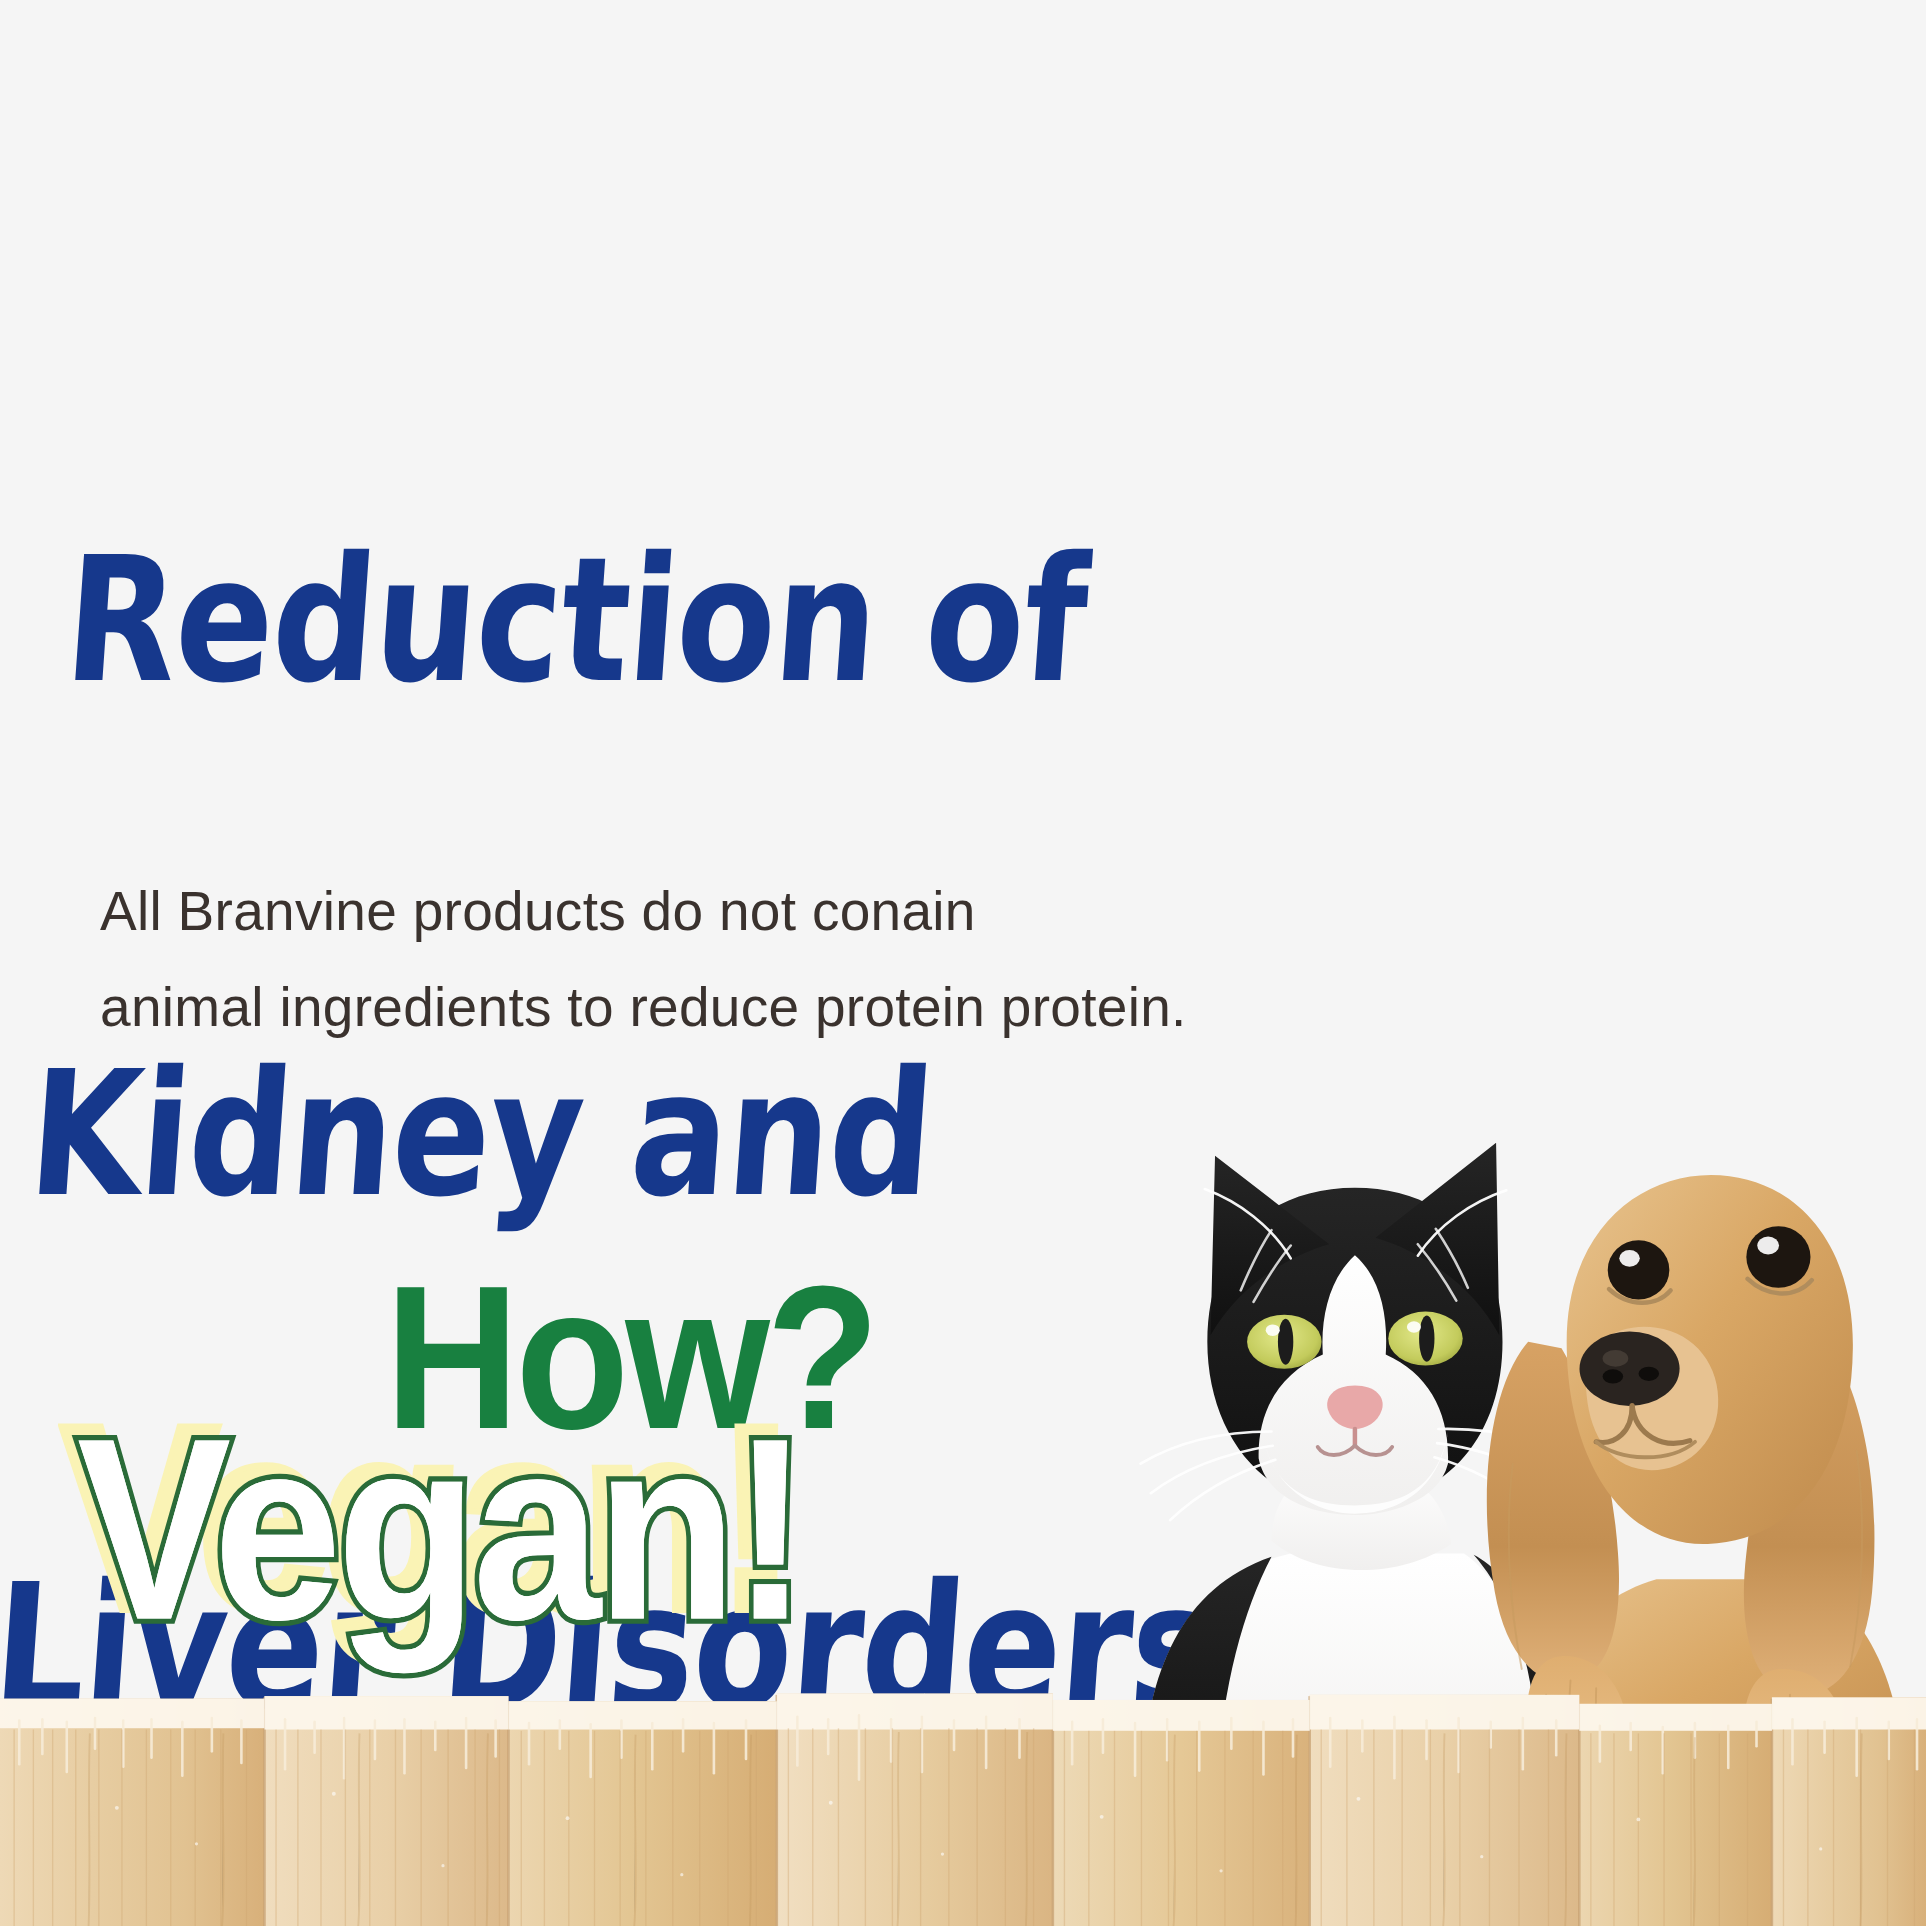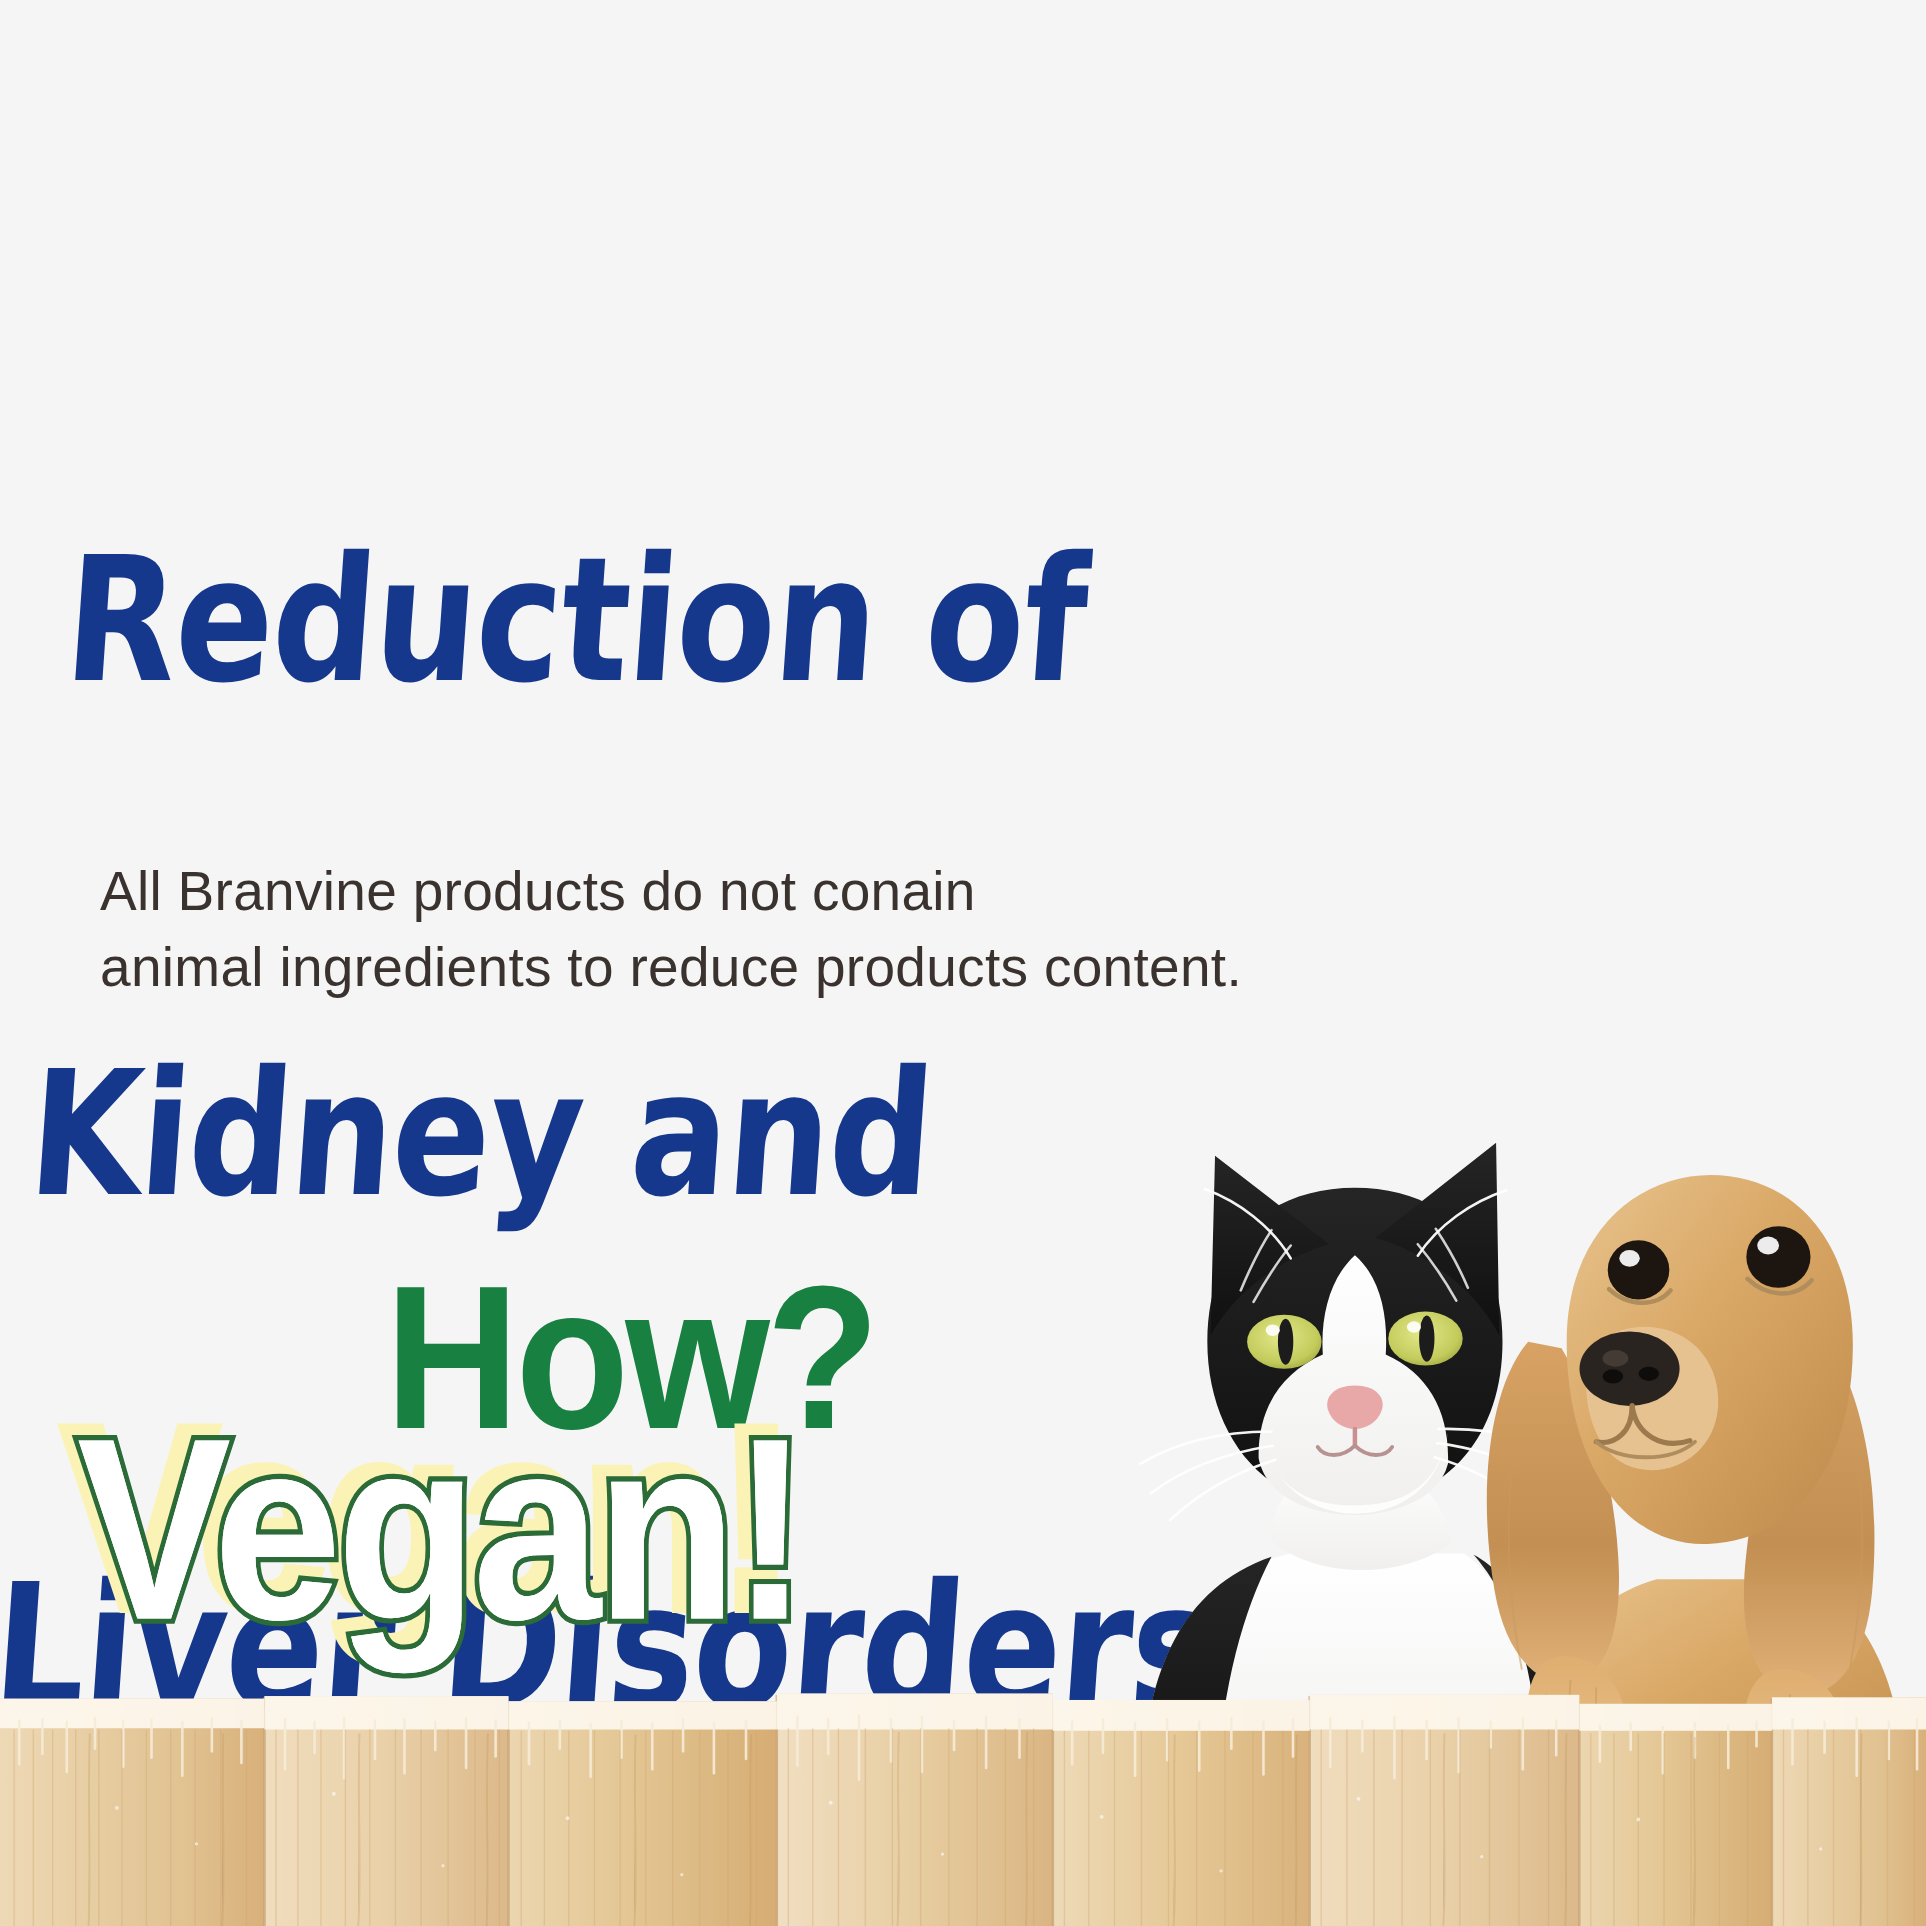--- a/index.html
+++ b/index.html
@@ -39,21 +39,21 @@
     position:absolute;
     left:100px; top:854px;
     width:1682px;
     color:#3a322e;
     font-family:"Liberation Sans", sans-serif;
     font-weight:400;
     font-size:55px;
     line-height:1.38;
     letter-spacing:0.3px;
   }
-  .bodycopy .bl{display:block;}
+  .bodycopy .bl{display:block;margin-top:20px;}
 
   
   .how{
     position:absolute;
     left:385px; top:1255px;
     color:#188040;
     font-family:"Liberation Sans", sans-serif;
     font-weight:700;
     font-size:186px;
     line-height:1;
@@ -124,21 +124,21 @@
 <div id="poster">
 
   <div class="headline">
     <span class="hl">Reduction of</span>
     <span class="hl">Kidney and</span>
     <span class="hl">Liver Disorders</span>
   </div>
 
   <div class="bodycopy">
     <span class="bl">All Branvine products do not conain</span>
-    <span class="bl">animal ingredients to reduce products content.</span>
+    <span class="bl">animal ingredients to reduce protein protein.</span>
   </div>
 
   <div class="how">How?</div>
 
   <div class="vegan">
     <span class="shadow">Vegan!</span>
     <span class="outline">Vegan!</span>
     <span class="fill">Vegan!</span>
   </div>
 

